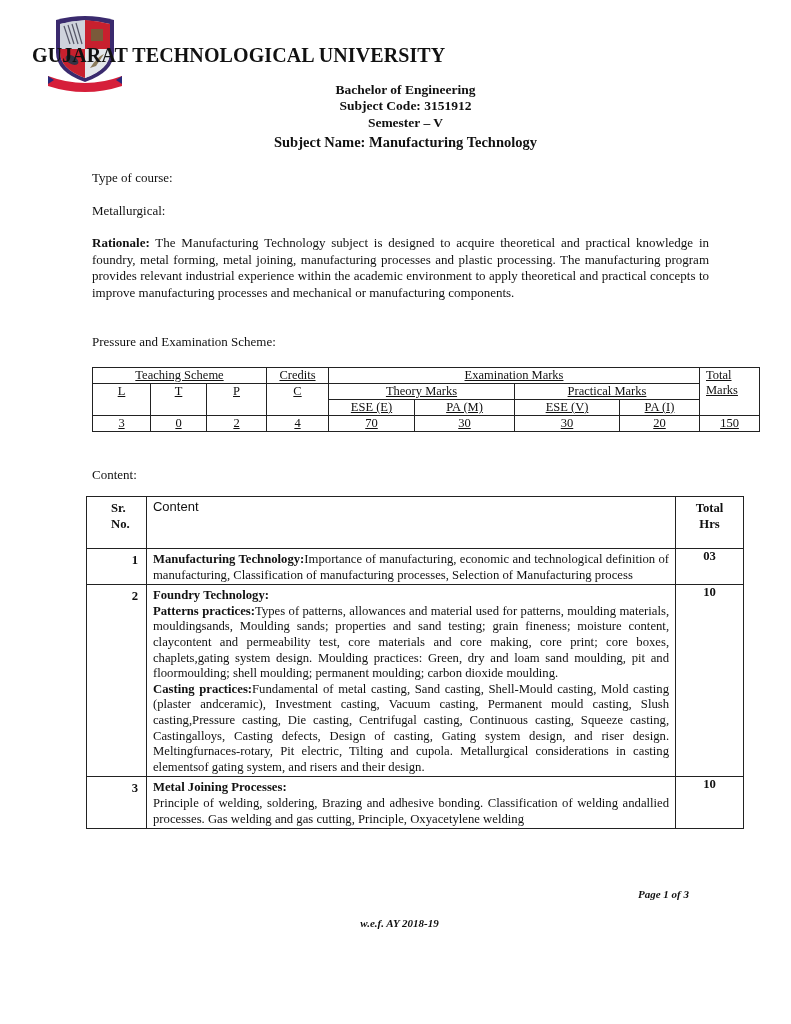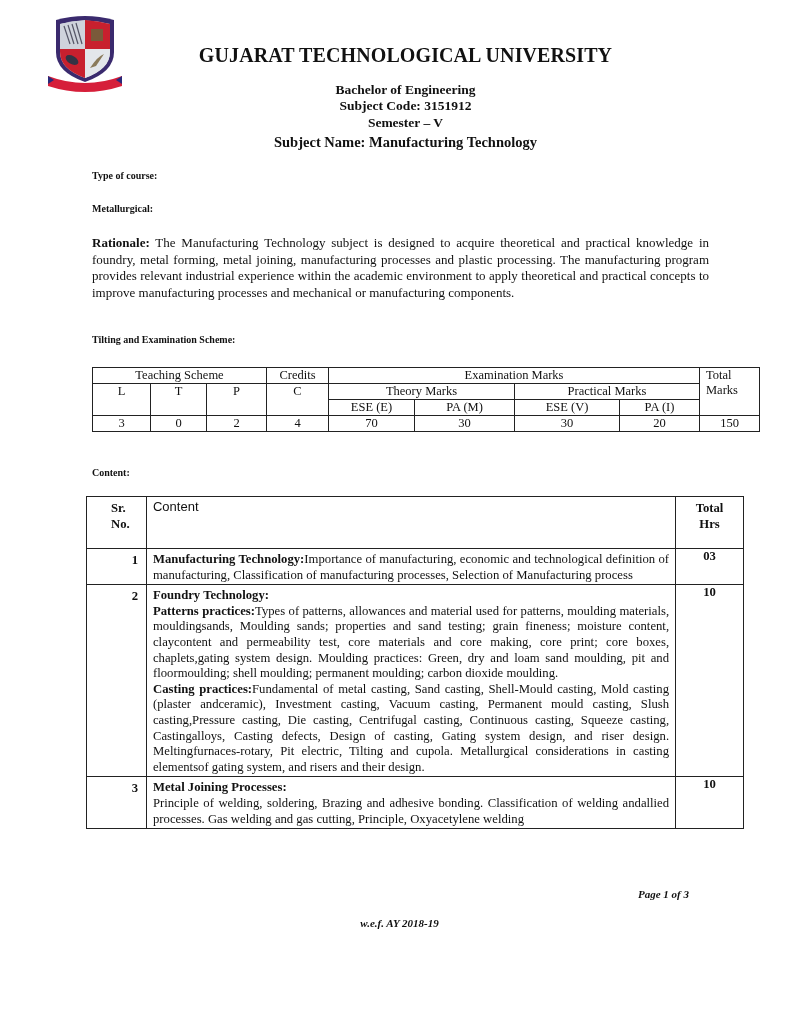--- a/index.html
+++ b/index.html
@@ -1,35 +1,35 @@
 <!DOCTYPE html>
 <html><head>
 <meta charset="utf-8">
 <style>
   * { box-sizing: border-box; margin: 0; padding: 0; }
   html, body { width: 791px; height: 1024px; background: #ffffff; overflow: hidden; }
   body { position: relative; font-family: "Liberation Serif", serif; color: #111; }
 
   .logo { position: absolute; left: 46px; top: 14px; width: 78px; height: 80px; }
 
-  .uni-title { position: absolute; left: 0; width: 791px; top: 44px; text-align: center;
-    font-weight: bold; font-size: 20px; padding-left: 20px; letter-spacing: 0.1px; }
+  .uni-title { position: absolute; left: 0; width: 791px; top: 44px; text-align: left;
+    font-weight: bold; font-size: 20px; padding-left: 32px; letter-spacing: 0.1px; }
 
   .sub-head { position: absolute; left: 0; width: 791px; text-align: center; font-weight: bold; font-size: 13.5px; padding-left: 20px; }
   .sh1 { top: 82px; } .sh2 { top: 98px; } .sh3 { top: 115px; } .sh4 { top: 134px; font-size: 14.5px; }
 
-  .label { position: absolute; left: 92px; font-weight: bold; font-size: 10px; }
+  .label { position: absolute; left: 92px; font-weight: normal; font-size: 13px; }
   .l-type { top: 170px; } .l-pre { top: 203px; } .l-teach { top: 334px; } .l-content { top: 467px; }
 
   .rationale { position: absolute; left: 92px; width: 617px; top: 235px; font-size: 13px; line-height: 16.5px; text-align: justify; }
   .rationale b { font-weight: bold; }
 
   table { border-collapse: collapse; position: absolute; }
   .scheme { left: 92px; top: 367px; width: 668px; font-size: 12.5px; }
-  .scheme td { border: 1.3px solid #222; text-align: center; padding: 0 11px; height: 16px; line-height: 15px; }
+  .scheme td { border: 1.3px solid #222; text-align: center; padding: 0 11px; height: 16px; line-height: 15px; text-decoration: underline; }
   .scheme td.tot { vertical-align: top; text-align: left; padding-left: 6px; }
 
   .content { left: 86px; top: 496px; width: 658px; font-size: 12.7px; }
   .content td { border: 1.4px solid #222; vertical-align: top; line-height: 15.6px; }
   .content .c-sr { width: 60px; text-align: right; padding: 4px 8px 0 0; font-weight: bold; }
   .content .c-txt { width: 530px; padding: 3px 6px 1px 6px; text-align: justify; }
   .content .c-hrs { width: 68px; text-align: center; font-weight: bold; }
   .content .head-row td { height: 52px; }
   .content .head-row .c-txt { font-family: "Liberation Sans", sans-serif; font-size: 13px; padding-top: 2px; }
   .content .head-row .c-hrs { line-height: 16px; padding-top: 3px; }
@@ -69,21 +69,21 @@
 <div class="sub-head sh4">Subject Name: Manufacturing Technology</div>
 
 <div class="label l-type">Type of course:</div>
 <div class="label l-pre">Metallurgical:</div>
 
 <div class="rationale">
   <b>Rationale:</b>
   <span>The Manufacturing Technology subject is designed to acquire theoretical and practical knowledge in foundry, metal forming, metal joining, manufacturing processes and plastic processing. The manufacturing program provides relevant industrial experience within the academic environment to apply theoretical and practical concepts to improve manufacturing processes and mechanical or manufacturing components.</span>
 </div>
 
-<div class="label l-teach">Tilting and Examination Scheme:</div>
+<div class="label l-teach">Pressure and Examination Scheme:</div>
 
 <table class="scheme">
   <tbody>
       <tr>
     <td colspan="3">Teaching Scheme</td>
     <td>Credits</td>
     <td colspan="4">Examination Marks</td>
     <td rowspan="3" class="tot"><span>Total</span><br><span>Marks</span></td>
   </tr>
   <tr>

